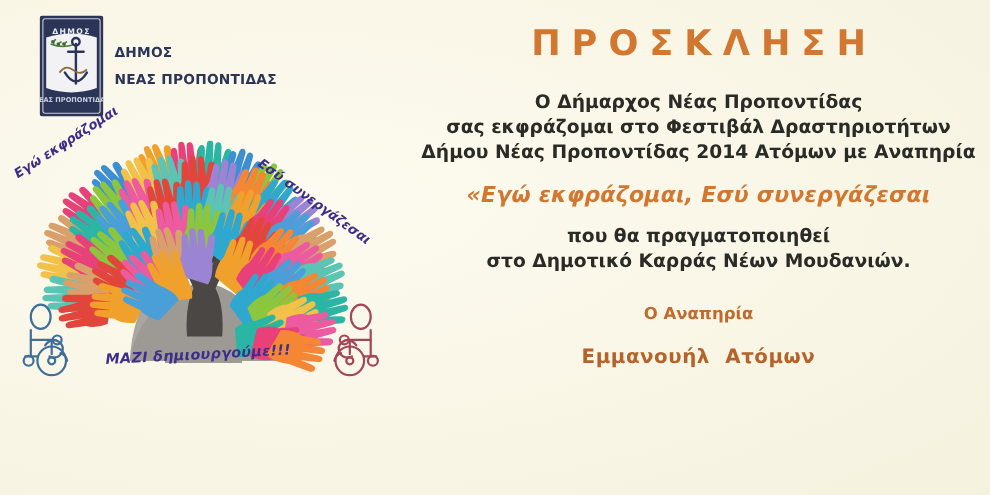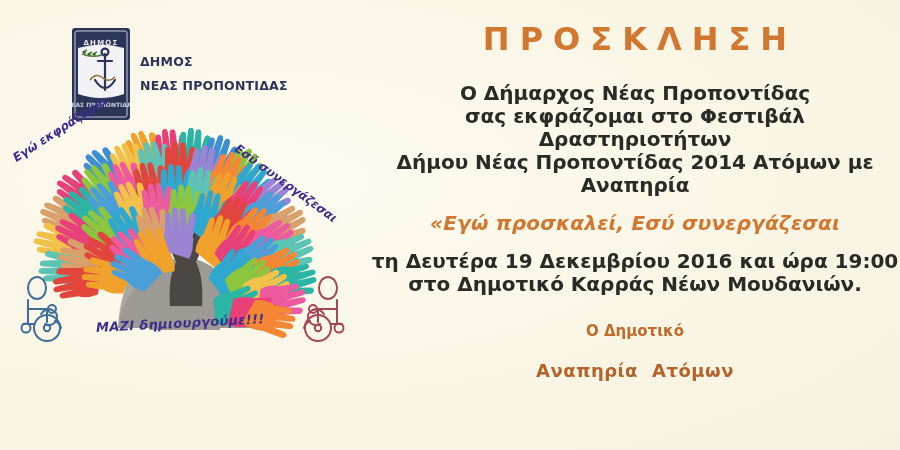--- a/index.html
+++ b/index.html
@@ -31,24 +31,23 @@
     left: 0;
     top: 0;
     width: 370px;
     height: 450px;
   }
 
   
   #logo-block {
     position: absolute;
     left: 36px;
-    top: 28px;
+    top: 14px;
     display: flex;
     align-items: center;
-    margin-left: 36px;
   }
   #crest {
     width: 58px;
     height: 92px;
     position: relative;
     flex: none;
   }
   #logo-text {
     margin-left: 10px;
     color: #2b3557;
@@ -115,21 +114,21 @@
     font-weight: bold;
     font-size: 32px;
     letter-spacing: 10px;
     text-indent: 10px;
     font-family: "DejaVu Sans", "Liberation Sans", sans-serif;
   }
 
   .body-line {
     color: #2a2a26;
     font-weight: bold;
-    font-size: 20px;
+    font-size: 17px;
     line-height: 23px;
     font-family: "DejaVu Sans", "Liberation Sans", sans-serif;
   }
 
   #intro-block { margin-top: 24px; }
 
   #festival-title {
     margin-top: 12px;
     color: #d2772f;
     font-weight: bold;
@@ -466,27 +465,27 @@
 
     <div id="headline">ΠΡΟΣΚΛΗΣΗ</div>
 
     <div id="intro-block">
       <div class="body-line">Ο Δήμαρχος Νέας Προποντίδας</div>
       <div class="body-line">σας εκφράζομαι στο Φεστιβάλ Δραστηριοτήτων</div>
       <div class="body-line">Δήμου Νέας Προποντίδας 2014 Ατόμων με Αναπηρία</div>
     </div>
 
     <div id="festival-title">
-      <div>«Εγώ προσκαλεί, Εσύ συνεργάζεσαι</div>
+      <div>«Εγώ εκφράζομαι, Εσύ συνεργάζεσαι</div>
     </div>
 
     <div id="when-block">
-      <div class="body-line">τη Δευτέρα 19 Δεκεμβρίου 2016 και ώρα 19:00</div>
+      <div class="body-line">που θα πραγματοποιηθεί</div>
       <div class="body-line">στο Δημοτικό Καρράς Νέων Μουδανιών.</div>
     </div>
 
-    <div id="mayor-label">Ο Δημοτικό</div>
+    <div id="mayor-label">Ο Αναπηρία</div>
 
     <div id="mayor-name">
-      <span>Αναπηρία</span><span class="name-gap"></span><span>Ατόμων</span>
+      <span>Εμμανουήλ</span><span class="name-gap"></span><span>Ατόμων</span>
     </div>
   </div>
 </div>
 
 </body></html>

